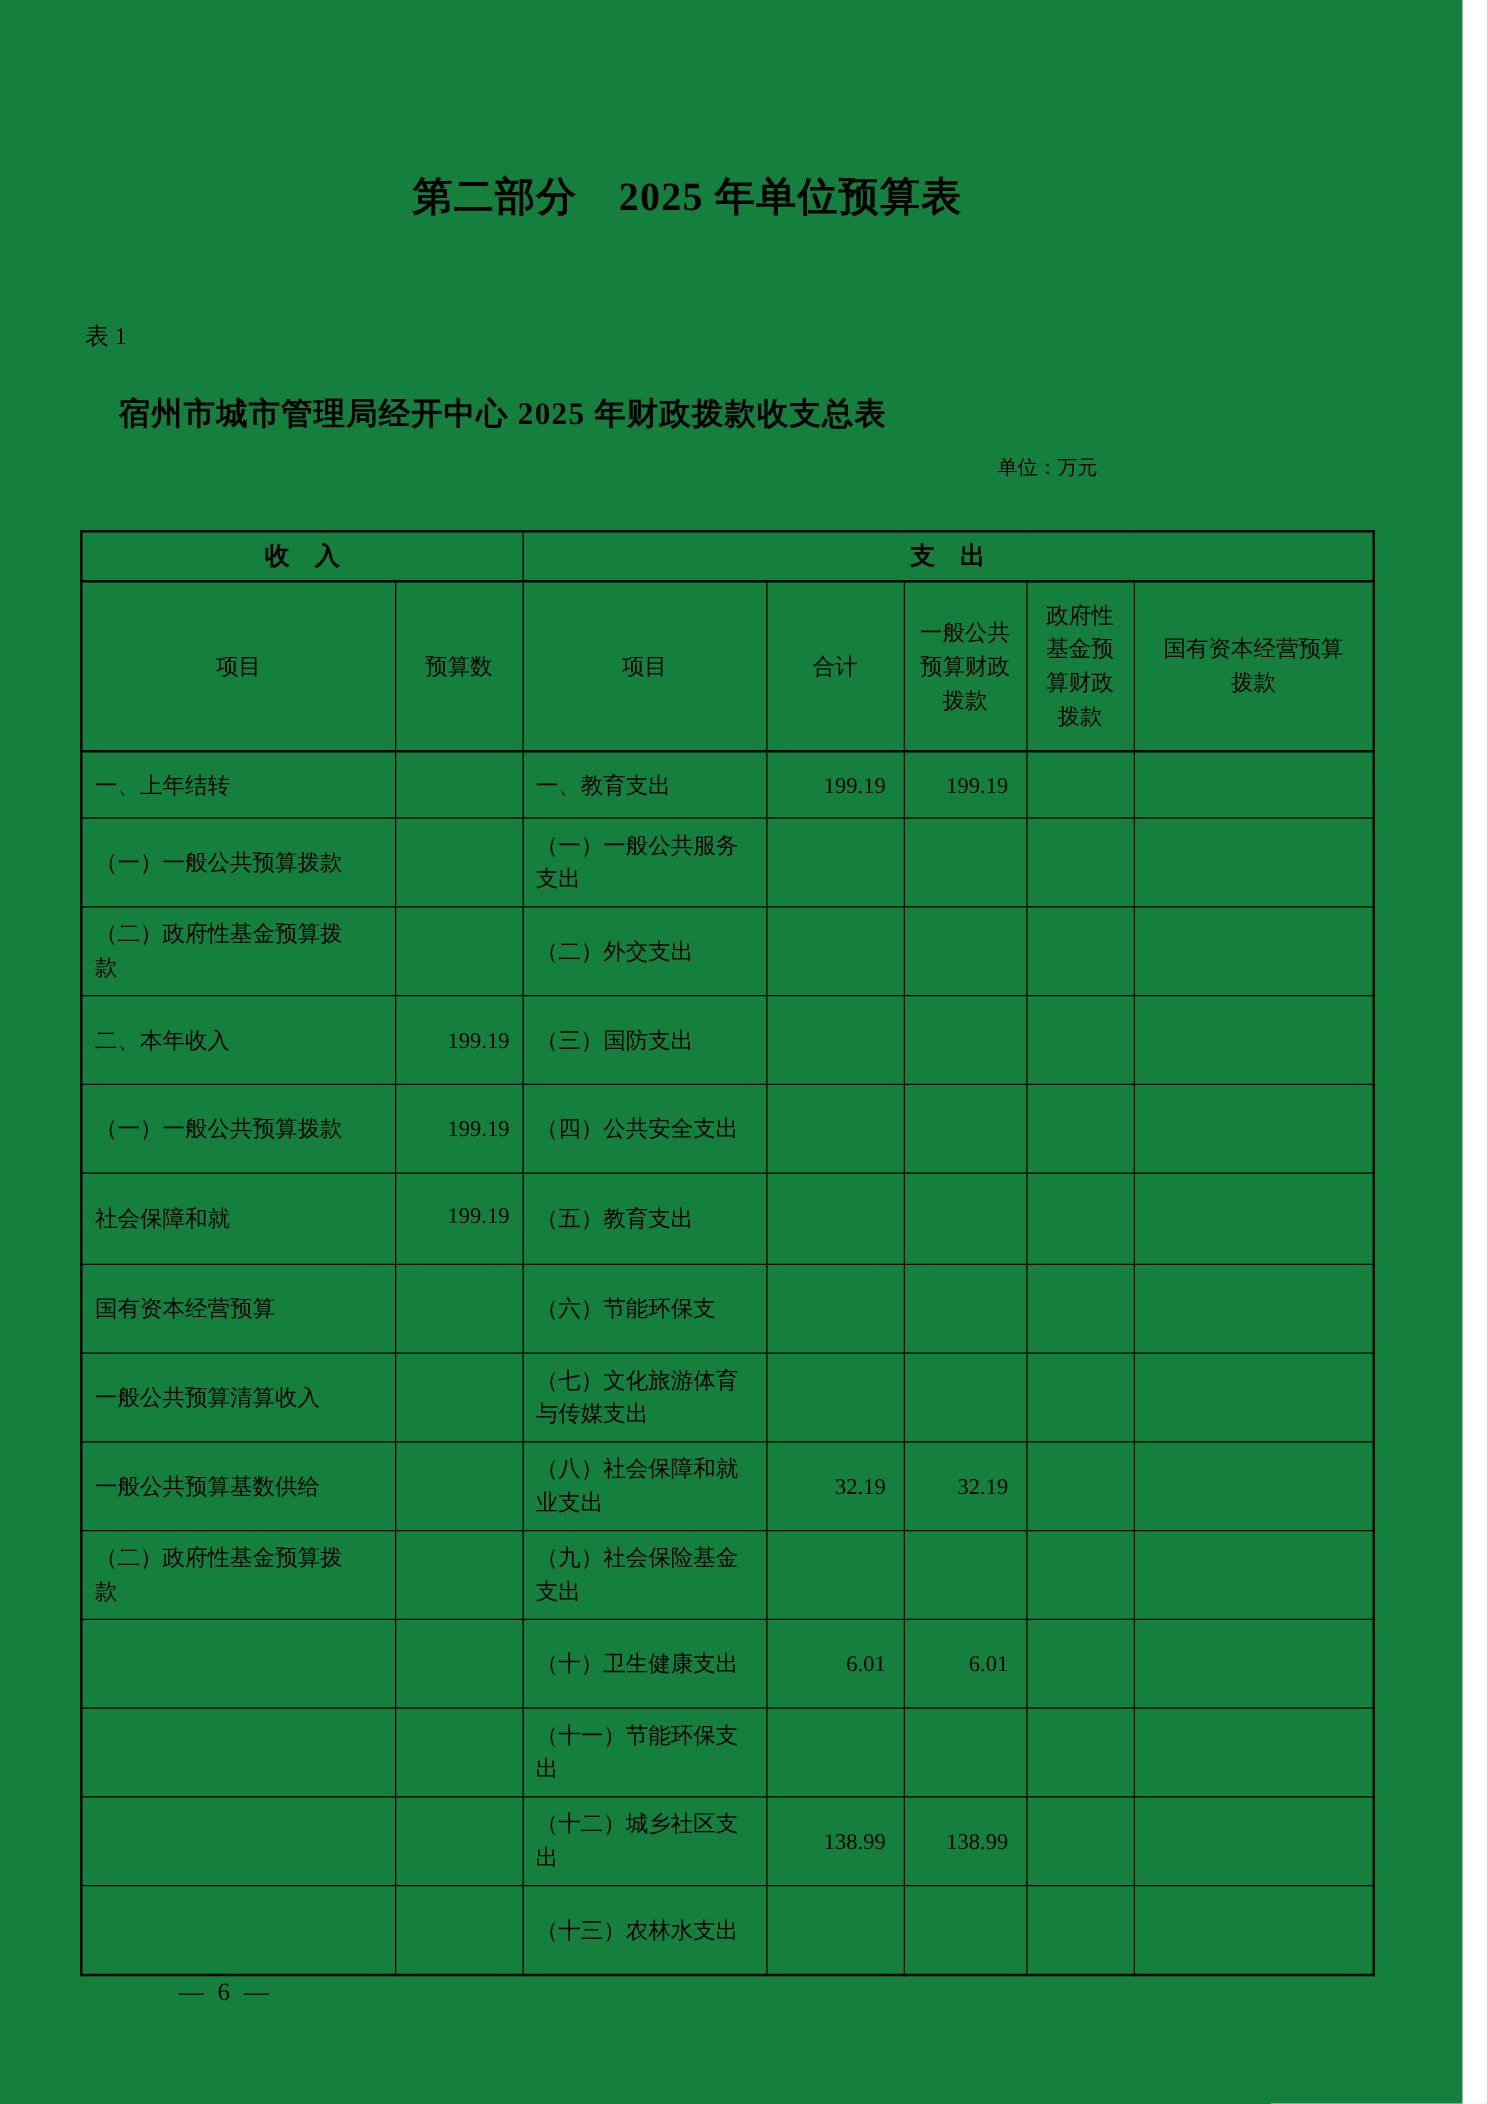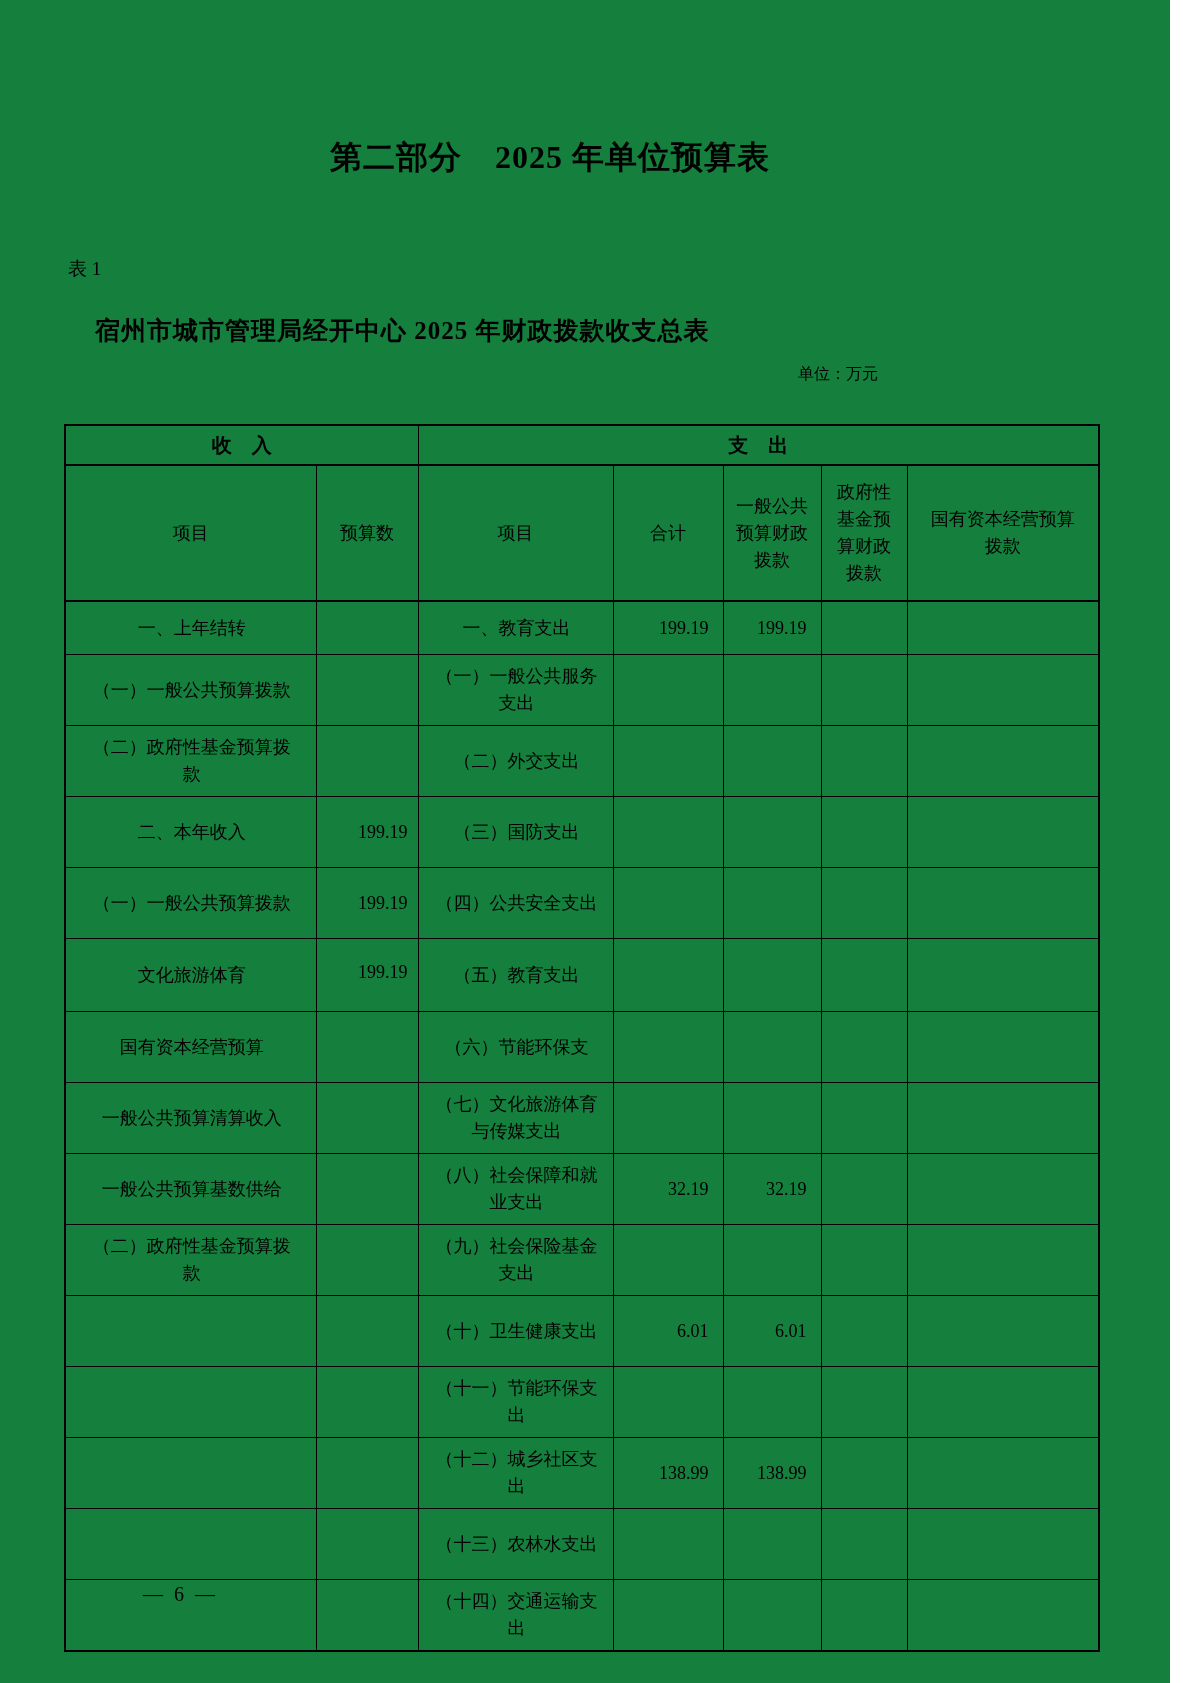--- a/index.html
+++ b/index.html
@@ -53,21 +53,21 @@
   }
   tr.col-header-row th {
     height:134px;
     font-size:18px;
     text-align:center;
     border-bottom:2px solid #000;
     padding:0 8px;
   }
   tbody td { height:64px; font-size:18px; }
   tbody tr:first-child td { height:46px; }
-  td.item { text-align:center; padding:3px 8px 3px 10px; }
+  td.item { text-align:left; padding:3px 8px 3px 10px; }
   td.num  { text-align:right; padding-right:14px; }
   td.num-income { padding-right:10px; }
   td.vbottom { vertical-align:bottom; padding-bottom:7px; }
   .page-number {
     position:absolute; top:1583px; left:143px;
     font-size:20px; letter-spacing:3px; white-space:pre-line;
   }
 </style>
 </head>
 <body>
@@ -155,21 +155,21 @@
       <tr>
         <td class="item">（一）一般公共预算拨款</td>
         <td class="num num-income">199.19</td>
         <td class="item">（四）公共安全支出</td>
         <td class="num"></td>
         <td class="num"></td>
         <td class="num"></td>
         <td class="num"></td>
       </tr>
       <tr>
-        <td class="item">文化旅游体育</td>
+        <td class="item">社会保障和就</td>
         <td class="num num-income vbottom">199.19</td>
         <td class="item">（五）教育支出</td>
         <td class="num"></td>
         <td class="num"></td>
         <td class="num"></td>
         <td class="num"></td>
       </tr>
       <tr>
         <td class="item">国有资本经营预算</td>
         <td class="num num-income"></td>
@@ -241,28 +241,18 @@
       </tr>
       <tr>
         <td class="item"></td>
         <td class="num num-income"></td>
         <td class="item">（十三）农林水支出</td>
         <td class="num"></td>
         <td class="num"></td>
         <td class="num"></td>
         <td class="num"></td>
       </tr>
-      <tr>
-        <td class="item"></td>
-        <td class="num num-income"></td>
-        <td class="item">（十四）交通运输支
-出</td>
-        <td class="num"></td>
-        <td class="num"></td>
-        <td class="num"></td>
-        <td class="num"></td>
-      </tr>
     </tbody>
   </table>
 
   <div class="page-number">— 6 —</div>
 
 </div>
 
 </body></html>

